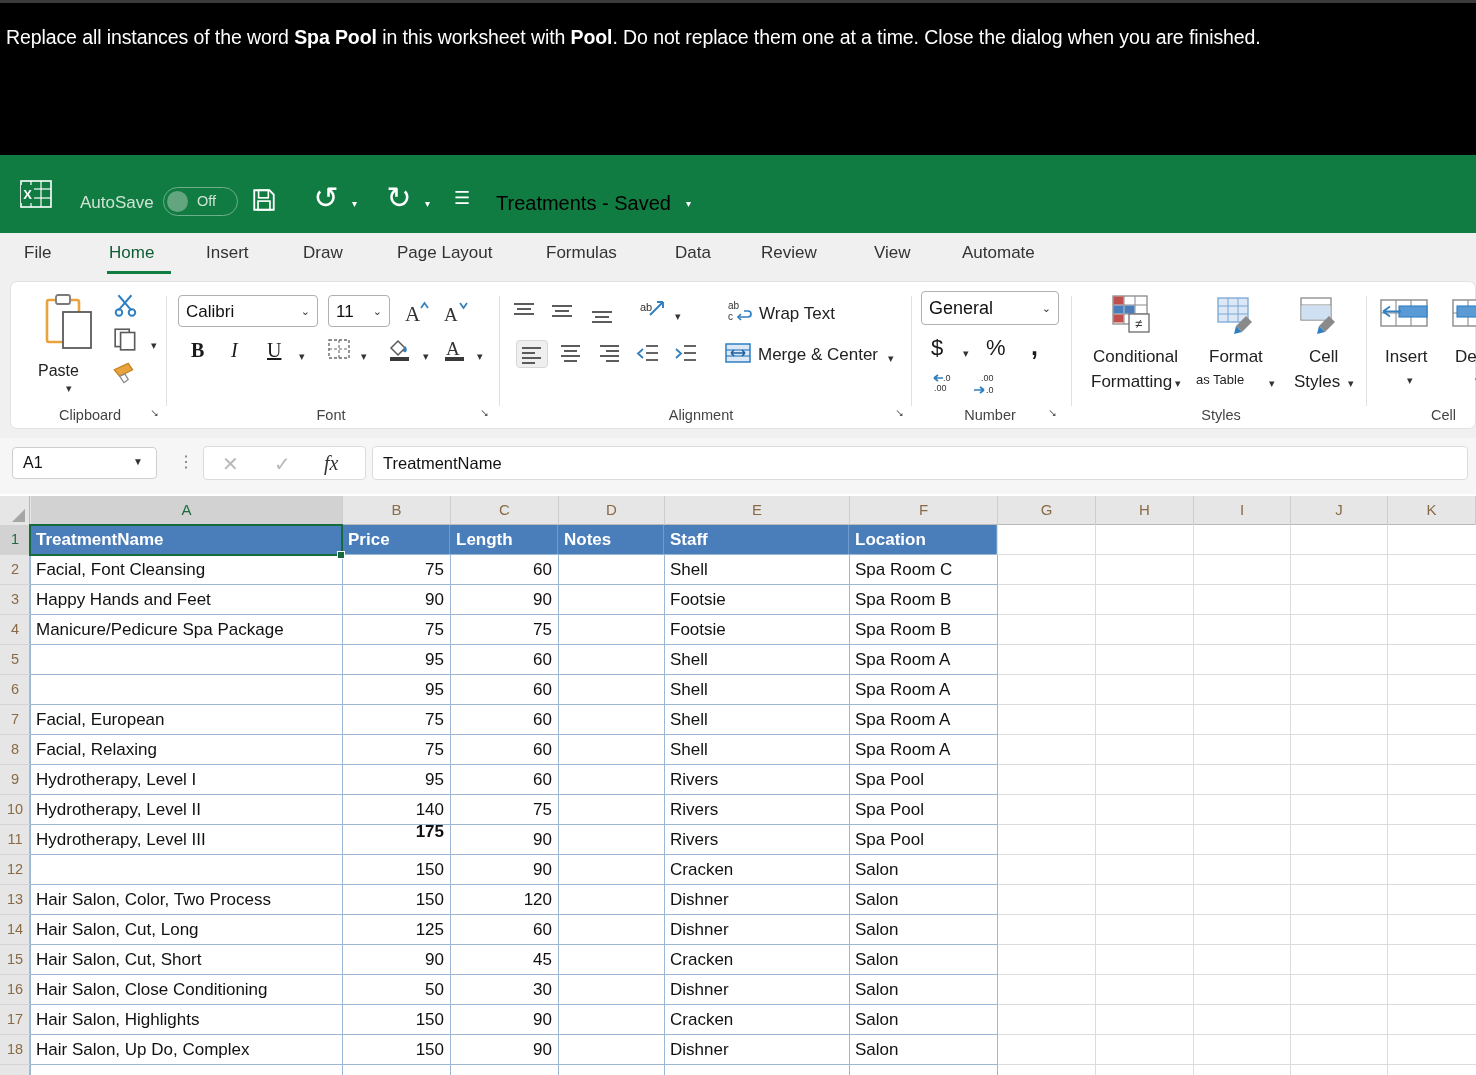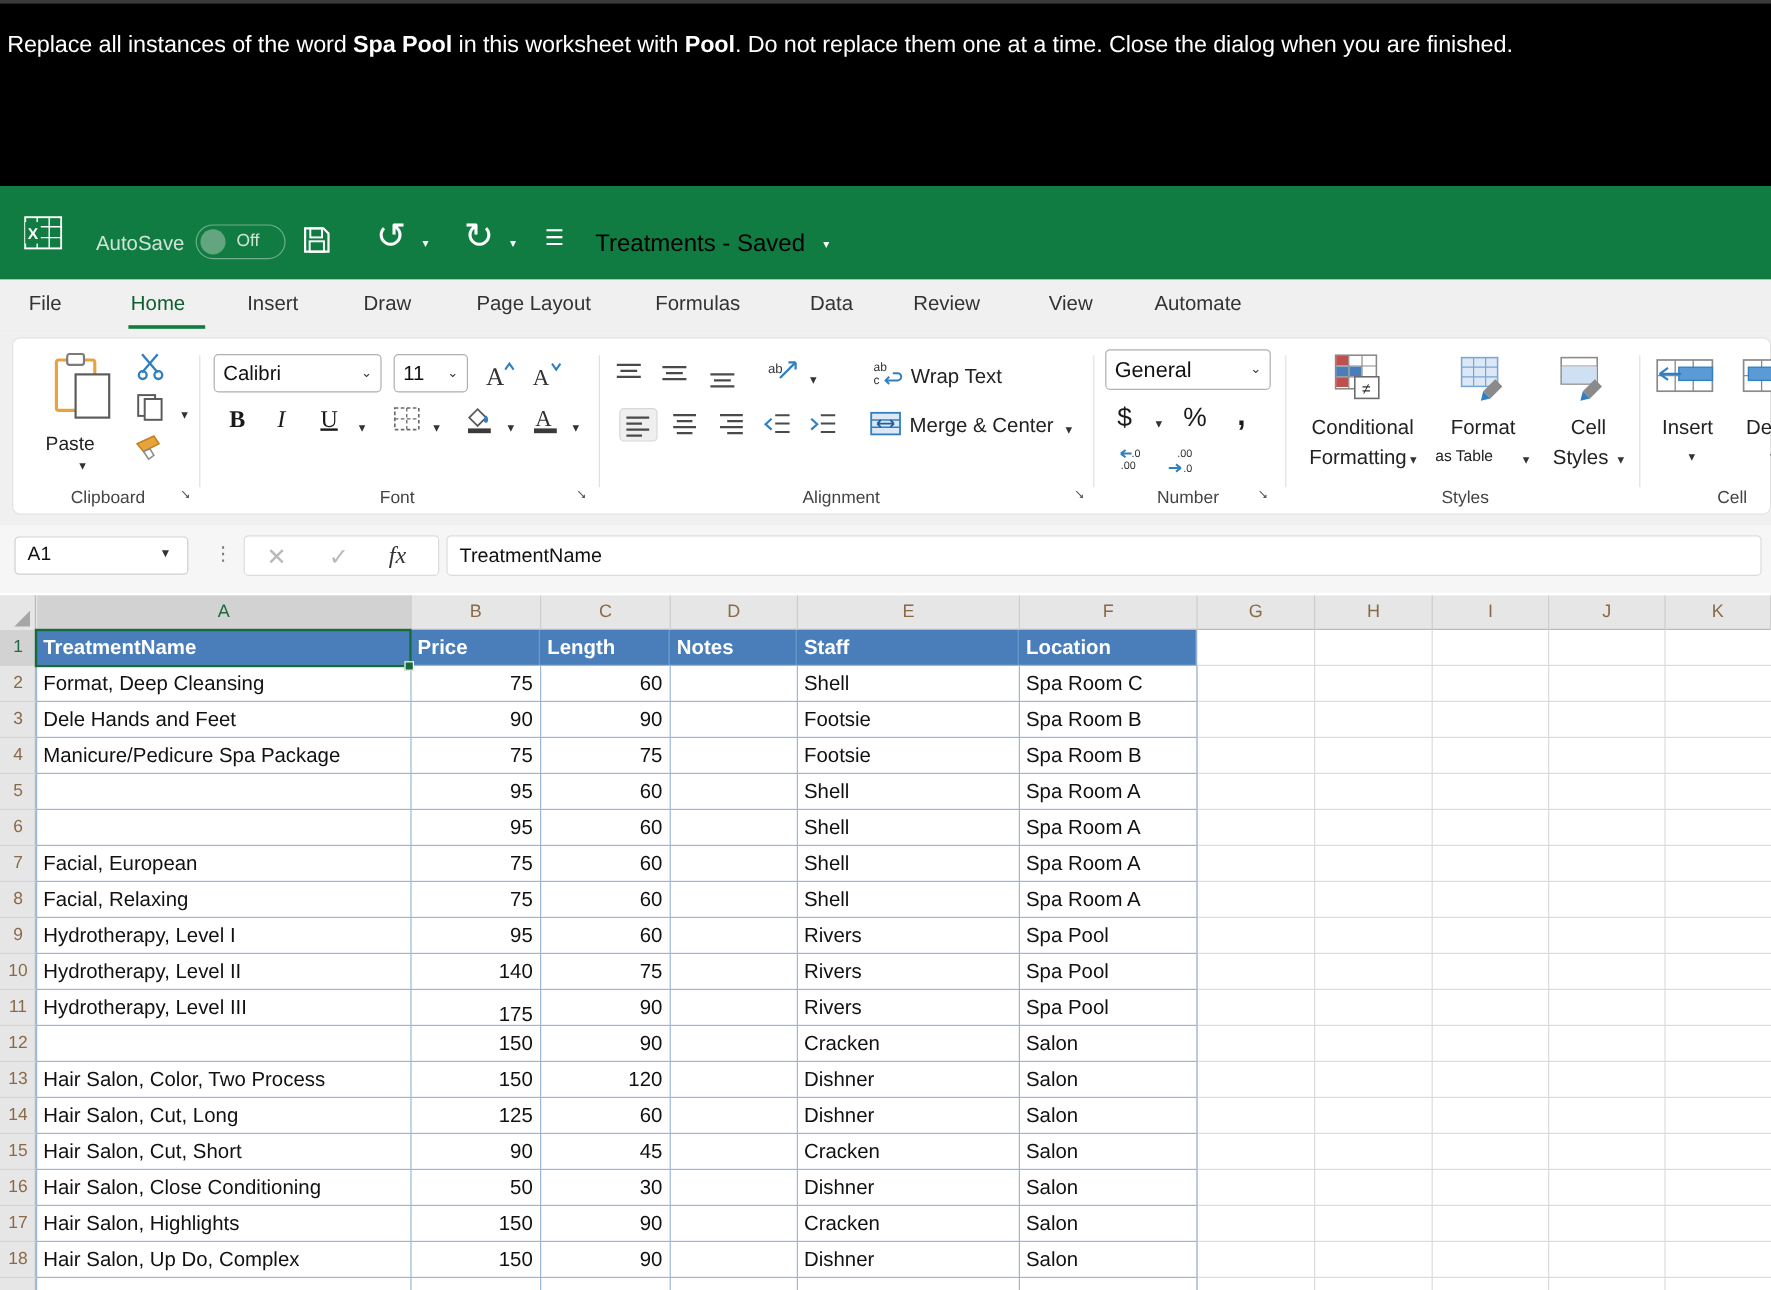--- a/index.html
+++ b/index.html
@@ -668,29 +668,29 @@
     <div class="vline" style="left:0px;   top:30px; height:520px;"></div>
 
     <div class="cell hdr txt" style="left:0px;   top:0px; width:312px;">TreatmentName</div>
     <div class="cell hdr txt" style="left:312px; top:0px; width:108px;">Price</div>
     <div class="cell hdr txt" style="left:420px; top:0px; width:108px;">Length</div>
     <div class="cell hdr txt" style="left:528px; top:0px; width:106px;">Notes</div>
     <div class="cell hdr txt" style="left:634px; top:0px; width:185px;">Staff</div>
     <div class="cell hdr txt" style="left:819px; top:0px; width:148px;">Location</div>
 
     <div class="hline" style="left:0; top:29px;  width:967px;"></div>
-    <div class="cell txt" style="left:0px;   top:30px; width:312px;">Format, Deep Cleansing</div>
+    <div class="cell txt" style="left:0px;   top:30px; width:312px;">Facial, Font Cleansing</div>
     <div class="cell num" style="left:312px; top:30px; width:108px;">75</div>
     <div class="cell num" style="left:420px; top:30px; width:108px;">60</div>
     <div class="cell txt" style="left:528px; top:30px; width:106px;"></div>
     <div class="cell txt" style="left:634px; top:30px; width:185px;">Shell</div>
     <div class="cell txt" style="left:819px; top:30px; width:148px;">Spa Room C</div>
 
     <div class="hline" style="left:0; top:59px;  width:967px;"></div>
-    <div class="cell txt" style="left:0px;   top:60px; width:312px;">Dele Hands and Feet</div>
+    <div class="cell txt" style="left:0px;   top:60px; width:312px;">Happy Hands and Feet</div>
     <div class="cell num" style="left:312px; top:60px; width:108px;">90</div>
     <div class="cell num" style="left:420px; top:60px; width:108px;">90</div>
     <div class="cell txt" style="left:528px; top:60px; width:106px;"></div>
     <div class="cell txt" style="left:634px; top:60px; width:185px;">Footsie</div>
     <div class="cell txt" style="left:819px; top:60px; width:148px;">Spa Room B</div>
 
     <div class="hline" style="left:0; top:89px;  width:967px;"></div>
     <div class="cell txt" style="left:0px;   top:90px; width:312px;">Manicure/Pedicure Spa Package</div>
     <div class="cell num" style="left:312px; top:90px; width:108px;">75</div>
     <div class="cell num" style="left:420px; top:90px; width:108px;">75</div>
@@ -739,21 +739,21 @@
     <div class="hline" style="left:0; top:269px; width:967px;"></div>
     <div class="cell txt" style="left:0px;   top:270px; width:312px;">Hydrotherapy, Level II</div>
     <div class="cell num" style="left:312px; top:270px; width:108px;">140</div>
     <div class="cell num" style="left:420px; top:270px; width:108px;">75</div>
     <div class="cell txt" style="left:528px; top:270px; width:106px;"></div>
     <div class="cell txt" style="left:634px; top:270px; width:185px;">Rivers</div>
     <div class="cell txt" style="left:819px; top:270px; width:148px;">Spa Pool</div>
 
     <div class="hline" style="left:0; top:299px; width:967px;"></div>
     <div class="cell txt" style="left:0px;   top:300px; width:312px;">Hydrotherapy, Level III</div>
-    <div class="cell num" style="left:312px; top:306px; width:108px;">175</div>
+    <div class="cell num" style="left:312px; top:292px; width:108px;font-weight:bold;">175</div>
     <div class="cell num" style="left:420px; top:300px; width:108px;">90</div>
     <div class="cell txt" style="left:528px; top:300px; width:106px;"></div>
     <div class="cell txt" style="left:634px; top:300px; width:185px;">Rivers</div>
     <div class="cell txt" style="left:819px; top:300px; width:148px;">Spa Pool</div>
 
     <div class="hline" style="left:0; top:329px; width:967px;"></div>
     <div class="cell num" style="left:312px; top:330px; width:108px;">150</div>
     <div class="cell num" style="left:420px; top:330px; width:108px;">90</div>
     <div class="cell txt" style="left:528px; top:330px; width:106px;"></div>
     <div class="cell txt" style="left:634px; top:330px; width:185px;">Cracken</div>

